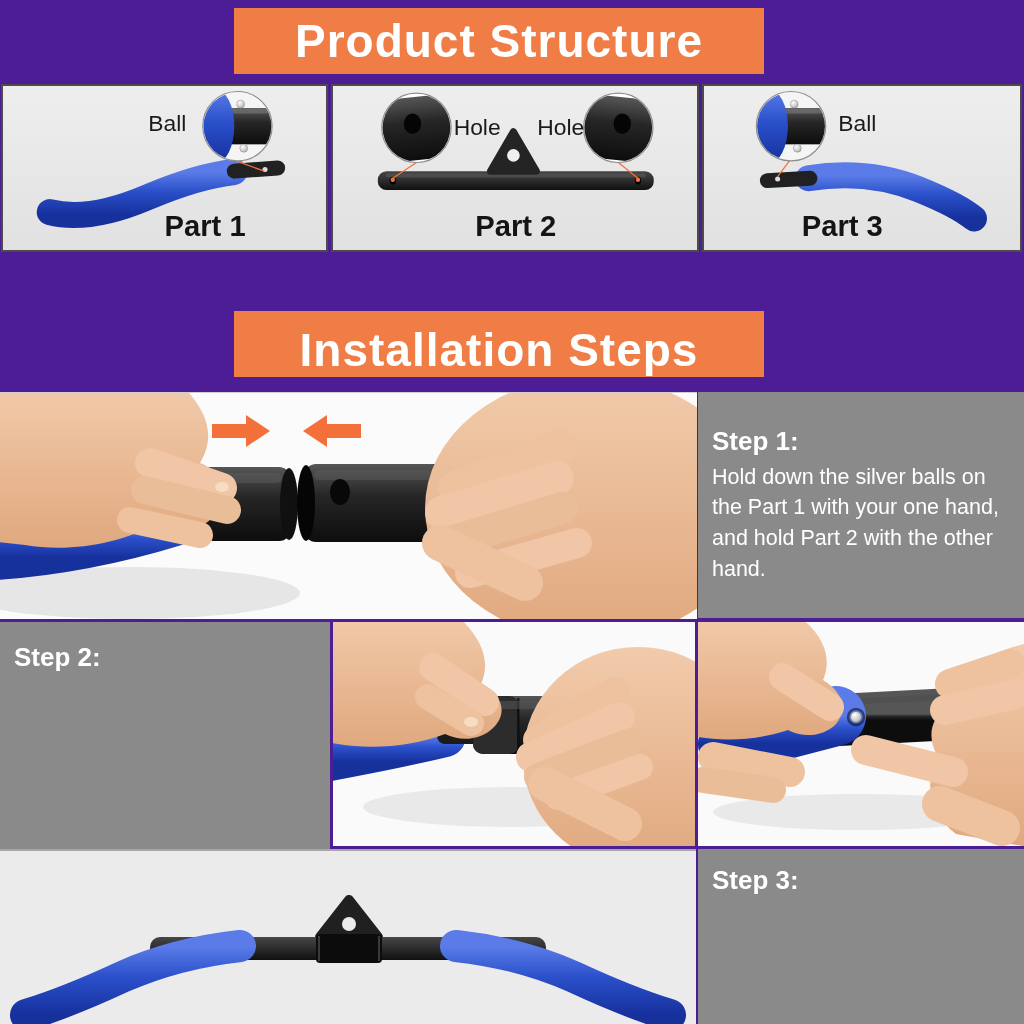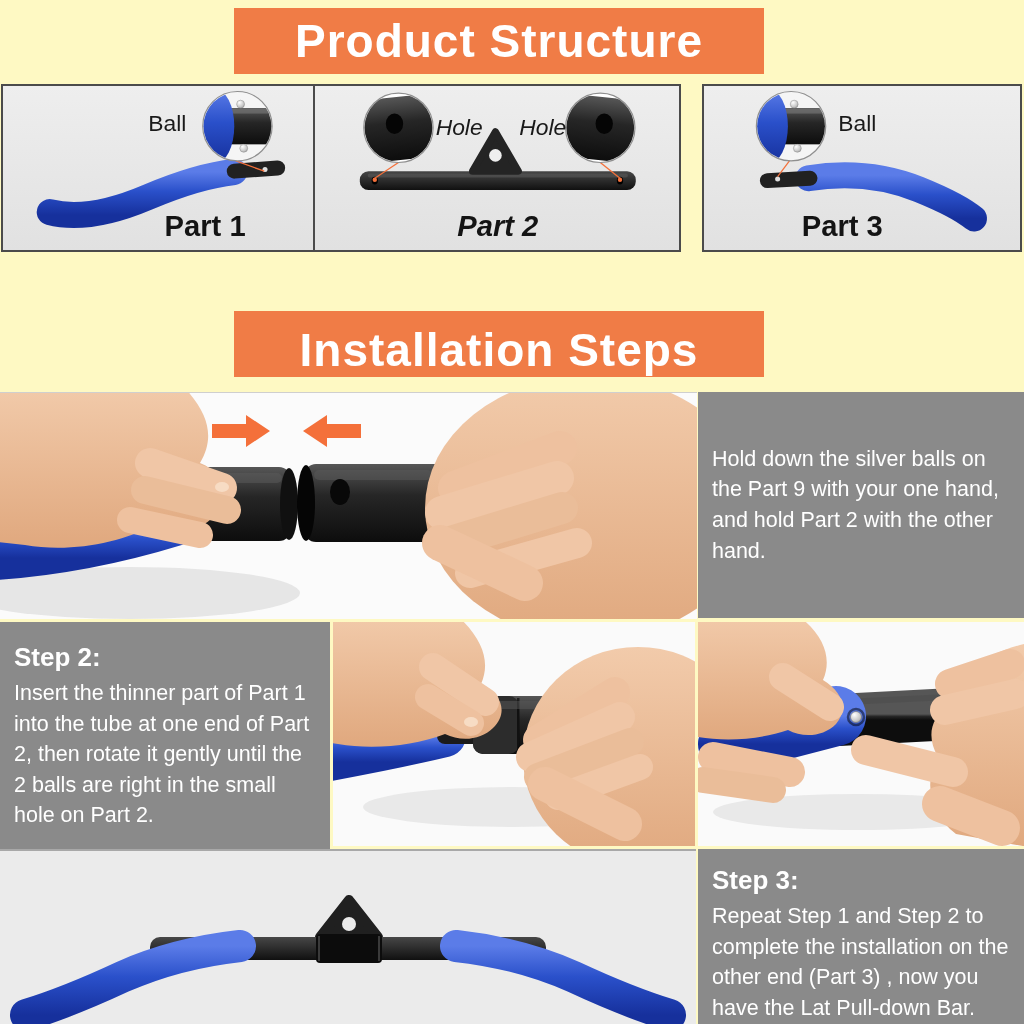--- a/index.html
+++ b/index.html
@@ -1,26 +1,26 @@
 <!DOCTYPE html>
 <html><head>
 <meta charset="utf-8">
 <style>
   html,body{margin:0;padding:0;background:#e3e3e3;}
-  .page{position:relative;width:1024px;height:1024px;background:#fef9c3;
+  .page{position:relative;width:1024px;height:1024px;background:#4c1d95;
         font-family:"Liberation Sans",sans-serif;overflow:hidden;}
   .banner{position:absolute;left:234px;width:530px;height:66px;background:#f07c46;
           color:#fff;display:flex;align-items:center;justify-content:center;
           font-weight:bold;font-size:46px;letter-spacing:1px;white-space:nowrap;}
   #banner-top{top:8px;}
   #banner-steps{top:311px;align-items:flex-end;}
   .part-panel{position:absolute;top:84px;height:168px;box-sizing:border-box;
               background:linear-gradient(180deg,#eeeeee,#e1e1e1);border:2px solid #4b4b4b;}
   #part1-panel{left:1px;width:327px;}
-  #part2-panel{left:313px;width:368px;font-style:italic;}
+  #part2-panel{left:331px;width:368px;}
   #part3-panel{left:702px;width:320px;}
   .photo{position:absolute;overflow:hidden;background:#fafafa;}
   #step1-photo{left:0;top:392px;width:697px;height:226px;border-top:1px solid #cfcfcf;}
   #step2-photo-a{left:333px;top:622px;width:362px;height:224px;}
   #step2-photo-b{left:698px;top:622px;width:326px;height:224px;}
   #step3-photo{left:0;top:849px;width:696px;height:175px;background:#ebebeb;border-top:2px solid #a8a8a8;}
   .step-text{position:absolute;background:#8a8a8a;color:#fff;box-sizing:border-box;padding:16px 14px;}
   #step1-text{left:698px;top:392px;width:326px;height:226px;display:flex;flex-direction:column;justify-content:center;}
   #step2-text{left:0;top:622px;width:330px;height:248px;padding-top:20px;}
   #step3-text{left:698px;top:849px;width:326px;height:224px;padding-top:16px;}
@@ -196,26 +196,26 @@
         <path d="M 145 97 L 227 117" stroke="#eabd99" stroke-width="28" stroke-linecap="round"></path>
         <path d="M 130 127 L 200 142" stroke="#eec19f" stroke-width="26" stroke-linecap="round"></path>
         <ellipse cx="222" cy="94" rx="7" ry="5" fill="#f7dcc4"></ellipse>
       </g>
       <path d="M 212 31 h 34 v -9 l 24 16 l -24 16 v -9 h -34 z" fill="#f4703a"></path>
       <path d="M 361 31 h -34 v -9 l -24 16 l 24 16 v -9 h 34 z" fill="#f4703a"></path>
     </svg>
   </div>
 
   <aside class="step-text" id="step1-text">
-    <p class="step-body">Hold down the silver balls on the Part 9 with your one hand, and hold Part 2 with the other hand.</p>
+    <h3 class="step-title">Step 1:</h3>
+    <p class="step-body">Hold down the silver balls on the Part 1 with your one hand, and hold Part 2 with the other hand.</p>
   </aside>
 
   <aside class="step-text" id="step2-text">
     <h3 class="step-title">Step 2:</h3>
-    <p class="step-body">Insert the thinner part of Part 1 into the tube at one end of Part 2, then rotate it gently until the 2 balls are right in the small hole on Part 2.</p>
   </aside>
 
   <div class="photo" id="step2-photo-a">
     <svg viewBox="0 0 362 224">
       <rect width="362" height="224" fill="#fafafa"></rect>
       <ellipse cx="180" cy="185" rx="150" ry="20" fill="#e9e9e9"></ellipse>
       <path d="M -15 140 C 30 132 70 124 112 114" fill="none" stroke="url(#blueG)" stroke-width="42" stroke-linecap="round"></path>
       <rect x="104" y="86" width="44" height="36" rx="8" fill="#1b1b1b"></rect>
       <circle cx="130" cy="97" r="6" fill="url(#silverG)" stroke="#777" stroke-width="0.7"></circle>
       <g>
@@ -282,16 +282,15 @@
         <circle cx="235" cy="94" r="3" fill="#fff" opacity="0.95"></circle>
         <circle cx="460" cy="94" r="3" fill="#fff" opacity="0.95"></circle>
       </g>
       <path d="M 240 94 C 195 99 158 109 122 125 C 92 139 52 155 26 163" fill="none" stroke="url(#blueG)" stroke-width="32" stroke-linecap="round"></path>
       <path d="M 456 94 C 501 99 538 109 574 125 C 604 139 644 155 670 163" fill="none" stroke="url(#blueG)" stroke-width="32" stroke-linecap="round"></path>
     </svg>
   </div>
 
   <aside class="step-text" id="step3-text">
     <h3 class="step-title">Step 3:</h3>
-    <p class="step-body">Repeat Step 1 and Step 2 to complete the installation on the other end (Part 3) , now you have the Lat Pull-down Bar.</p>
   </aside>
 
 </div>
 
 </body></html>

